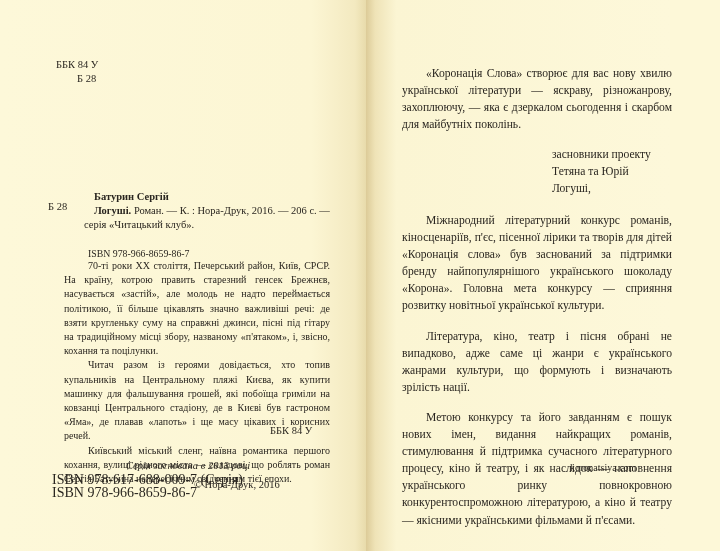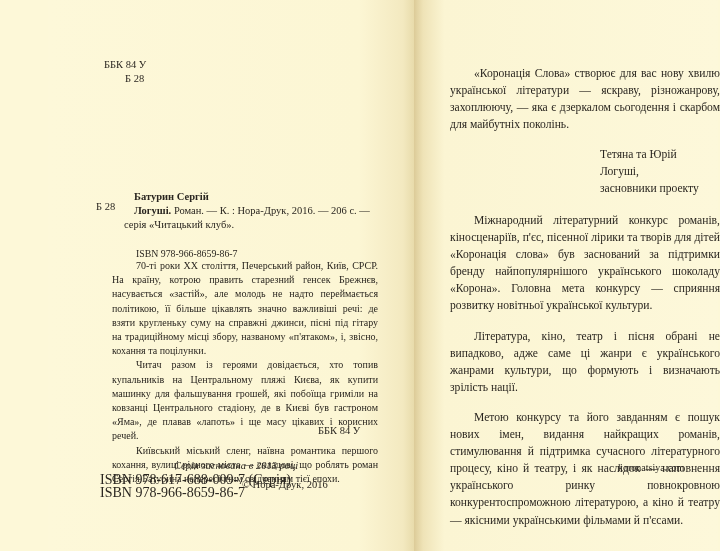--- a/index.html
+++ b/index.html
@@ -3,21 +3,21 @@
 <meta charset="utf-8">
 <style>
   html, body { margin: 0; padding: 0; }
   body {
     width: 720px; height: 551px; overflow: hidden;
     background: #fdf8d8;
     font-family: "Liberation Serif", "DejaVu Serif", serif;
     color: #2a2620;
     position: relative;
   }
-  .spread { position: absolute; inset: 0; display: flex; margin-left: 48px; }
+  .spread { position: absolute; inset: 0; display: flex; }
   .page { position: relative; height: 551px; }
   .page-left { width: 366px; background: linear-gradient(to right, #fdf8d9 0%, #fcf6d4 85%, #f3e9c0 97%, #e8dbab 100%); }
   .page-right { width: 304px; background: linear-gradient(to right, #dccb98 0%, #efe3b7 3%, #fbf5d3 10%, #fdf8da 100%); }
 
   .abs { position: absolute; }
   .small { font-size: 10.5px; line-height: 14px; }
   .body-l { font-size: 10px; line-height: 14.2px; text-align: justify; }
   .body-r { font-size: 11.6px; line-height: 17.1px; text-align: justify; }
   .indent { text-indent: 24px; }
   .bold { font-weight: bold; }
@@ -30,21 +30,21 @@
 <div class="spread">
 
   <div class="page page-left">
     <div class="abs small" style="left:56px; top:58px;">
       <div>ББК 84 У</div>
       <div style="padding-left:21px;">Б 28</div>
     </div>
 
     <div class="abs small" style="left:48px; top:200px;">Б 28</div>
 
-    <div class="abs small" style="left:76px; top:190px; width:262px;">
+    <div class="abs small" style="left:84px; top:190px; width:262px;">
       <div style="padding-left:10px;" class="bold">Батурин Сергій</div>
       <div style="padding-left:10px;">
         <span class="bold">Логуші.</span><span> Роман. — К. : Нора-Друк, 2016. — 206 с. —</span>
       </div>
       <div>серія «Читацький клуб».</div>
     </div>
 
     <div class="abs small" style="left:88px; top:247px; font-size:9.8px;">ISBN 978-966-8659-86-7</div>
 
     <div class="abs body-l" style="left:64px; top:259px; width:266px;">
@@ -64,22 +64,22 @@
 
     <div class="abs small" style="left:194px; top:478px;">© Нора-Друк, 2016</div>
   </div>
 
   <div class="page page-right">
     <div class="abs body-r" style="left:36px; top:65px; width:270px;">
       <p class="indent">«Коронація Слова» створює для вас нову хвилю української літератури — яскраву, різножанрову, захоплюючу, — яка є дзеркалом сьогодення і скарбом для майбутніх поколінь.</p>
     </div>
 
     <div class="abs" style="left:186px; top:146px; font-size:11.6px; line-height:17px;">
+      <div>засновники проекту</div>
       <div>Тетяна та Юрій Логуші,</div>
-      <div>засновники проекту</div>
     </div>
 
     <div class="abs body-r" style="left:36px; top:212px; width:270px;">
       <p class="indent" style="margin-bottom:13px;">Міжнародний літературний конкурс романів, кіносценаріїв, п'єс, пісенної лірики та творів для дітей «Коронація слова» був заснований за підтримки бренду найпопулярнішого українського шоколаду «Корона». Головна мета конкурсу — сприяння розвитку новітньої української культури.</p>
       <p class="indent" style="margin-bottom:13px;">Література, кіно, театр і пісня обрані не випадково, адже саме ці жанри є українського жанрами культури, що формують і визначають зрілість нації.</p>
       <p class="indent">Метою конкурсу та його завданням є пошук нових імен, видання найкращих романів, стимулювання й підтримка сучасного літературного процесу, кіно й театру, і як наслідок — наповнення українського ринку повнокровною конкурентоспроможною літературою, а кіно й театру — якісними українськими фільмами й п'єсами.</p>
     </div>
 
     <div class="abs" style="left:204px; top:462px; font-size:10px;">koronatsiya.com</div>
   </div>

